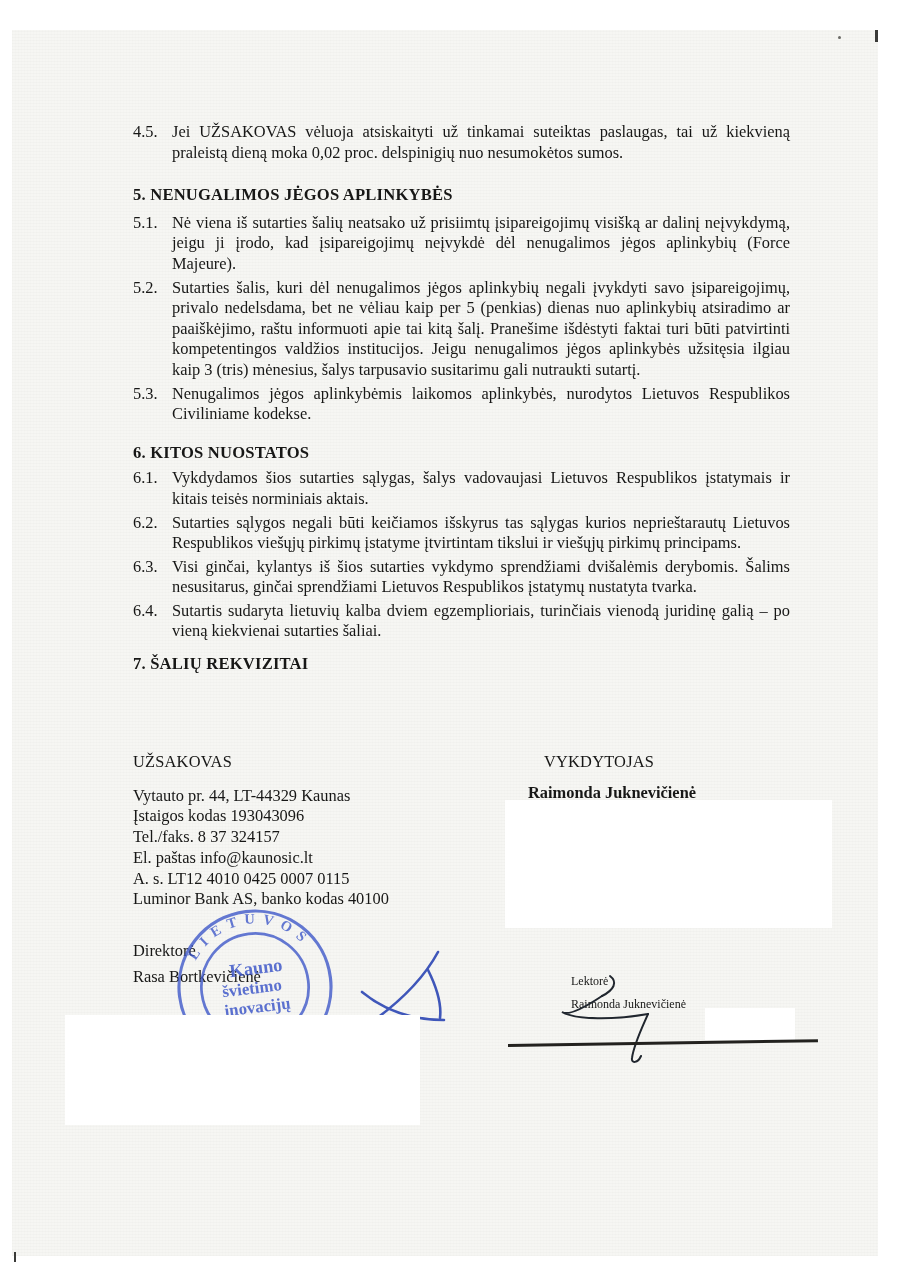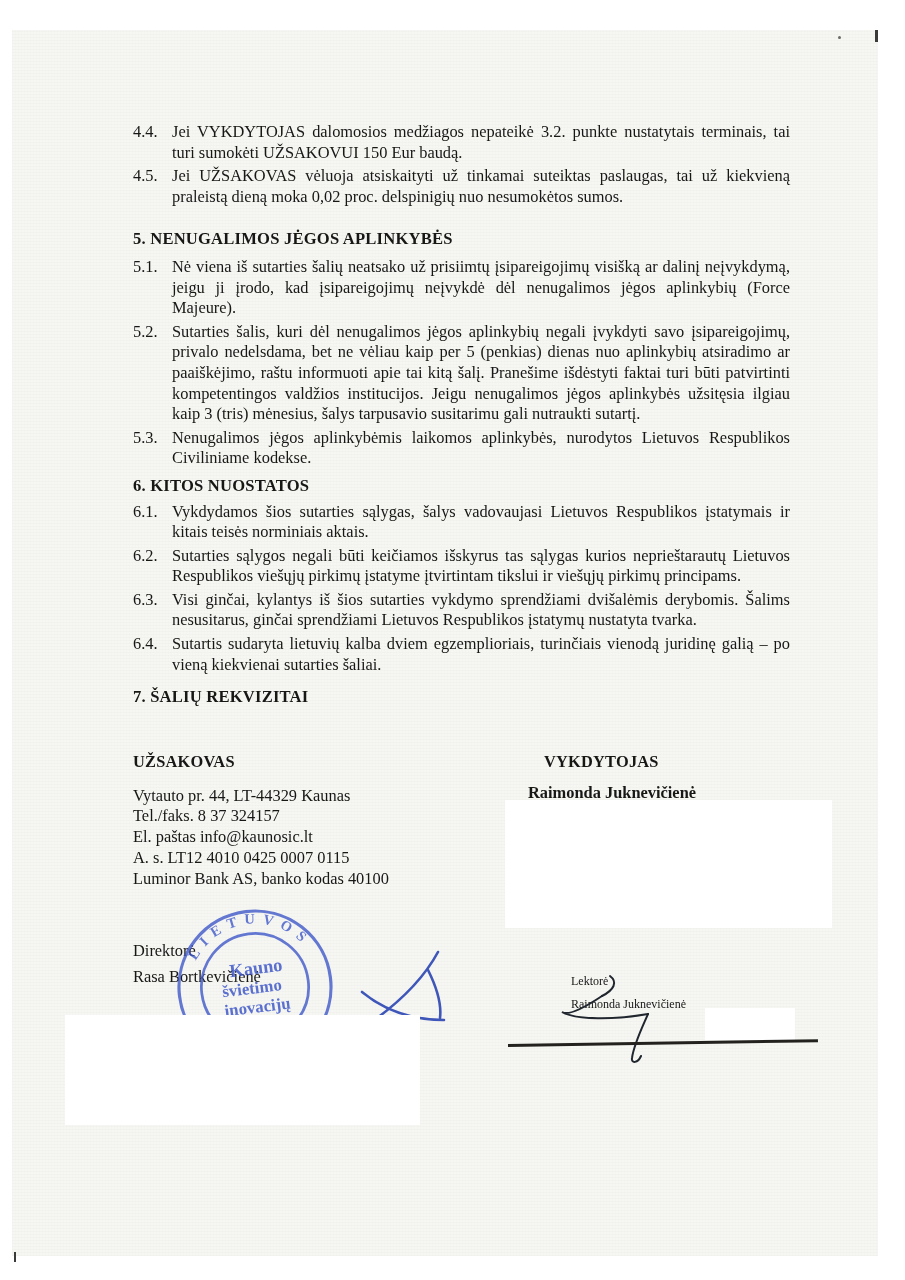--- a/index.html
+++ b/index.html
@@ -18,25 +18,25 @@
     padding:92px 88px 0 121px;
     font-size:16.4px;line-height:20.6px;text-align:justify;
   }
   .item{display:flex;margin-bottom:3px;}
   .num{flex:0 0 39px;}
   .txt{flex:1;text-align:justify;}
   h3.sec{
     text-align:left;font-size:16.6px;font-weight:bold;
     margin:22px 0 7px 0;letter-spacing:.2px;
   }
-  h3.sec.m6{margin-top:7px;margin-bottom:5px;}
+  h3.sec.m6{margin-top:18px;margin-bottom:5px;}
   h3.sec.m7{margin-top:12px;}
   .abs{position:absolute;}
   .party{font-size:16.4px;line-height:20.7px;text-align:left;}
-  .party .role{font-weight:bold;margin-bottom:13px;letter-spacing:.2px;}
+  .party .role{font-weight:normal;margin-bottom:13px;letter-spacing:.2px;}
   .party .name{font-weight:bold;}
   .signer{font-size:16.4px;line-height:26px;}
   .signer2{font-size:12px;line-height:23px;margin-left:43px;}
   .stamp{left:163px;top:877px;width:160px;height:160px;z-index:2;opacity:.92;}
   .sig{z-index:3;}
   .whitebox{background:#ffffff;z-index:4;}
   .sigline{
     left:496px;top:1014px;width:310px;height:2.6px;background:#23221f;
     transform:rotate(-0.9deg);transform-origin:left center;z-index:5;
   }
@@ -45,24 +45,20 @@
   #dot-tr{left:826px;top:6px;width:3px;height:3px;border-radius:50%;background:#6a6a66;}
   #tick-bl{left:2px;top:1222px;width:2px;height:10px;}
 </style>
 </head>
 <body>
 
 <div class="paper">
 
   <div class="content">
 
-    <div class="item">
-      <span class="num">4.4.</span>
-      <span class="txt">Jei VYKDYTOJAS dalomosios medžiagos nepateikė 3.2. punkte nustatytais terminais, tai turi sumokėti UŽSAKOVUI 150 Eur baudą.</span>
-    </div>
     <div class="item">
       <span class="num">4.5.</span>
       <span class="txt">Jei UŽSAKOVAS vėluoja atsiskaityti už tinkamai suteiktas paslaugas, tai už kiekvieną praleistą dieną moka 0,02 proc. delspinigių nuo nesumokėtos sumos.</span>
     </div>
 
     <h3 class="sec">5. NENUGALIMOS JĖGOS APLINKYBĖS</h3>
 
     <div class="item">
       <span class="num">5.1.</span>
       <span class="txt">Nė viena iš sutarties šalių neatsako už prisiimtų įsipareigojimų visišką ar dalinį neįvykdymą, jeigu ji įrodo, kad įsipareigojimų neįvykdė dėl nenugalimos jėgos aplinkybių (Force Majeure).</span>
@@ -94,20 +90,21 @@
       <span class="num">6.4.</span>
       <span class="txt">Sutartis sudaryta lietuvių kalba dviem egzemplioriais, turinčiais vienodą juridinę galią – po vieną kiekvienai sutarties šaliai.</span>
     </div>
 
     <h3 class="sec m7">7. ŠALIŲ REKVIZITAI</h3>
   </div>
 
   <div class="abs party" style="left:121px;top:722px;width:360px;">
     <div class="role">UŽSAKOVAS</div>
     <div>Vytauto pr. 44, LT-44329 Kaunas</div>
+    <div>Įstaigos kodas 193043096</div>
     <div>Tel./faks. 8 37 324157</div>
     <div>El. paštas info@kaunosic.lt</div>
     <div>A. s. LT12 4010 0425 0007 0115</div>
     <div>Luminor Bank AS, banko kodas 40100</div>
   </div>
 
   <div class="abs party" style="left:516px;top:722px;width:320px;">
     <div class="role" style="margin-bottom:10px;margin-left:16px;">VYKDYTOJAS</div>
     <div class="name">Raimonda Juknevičienė</div>
   </div>

